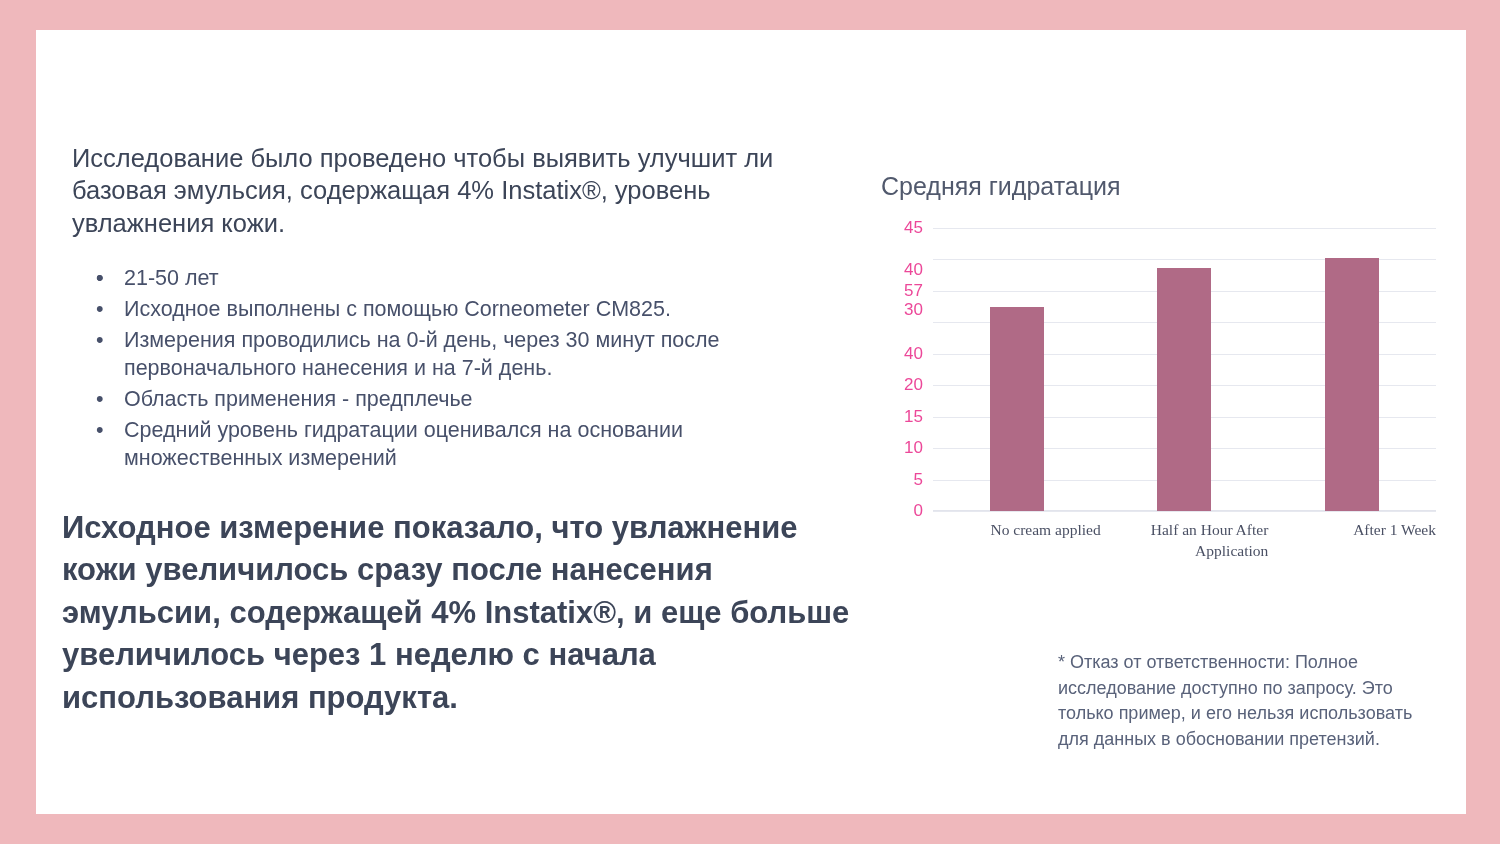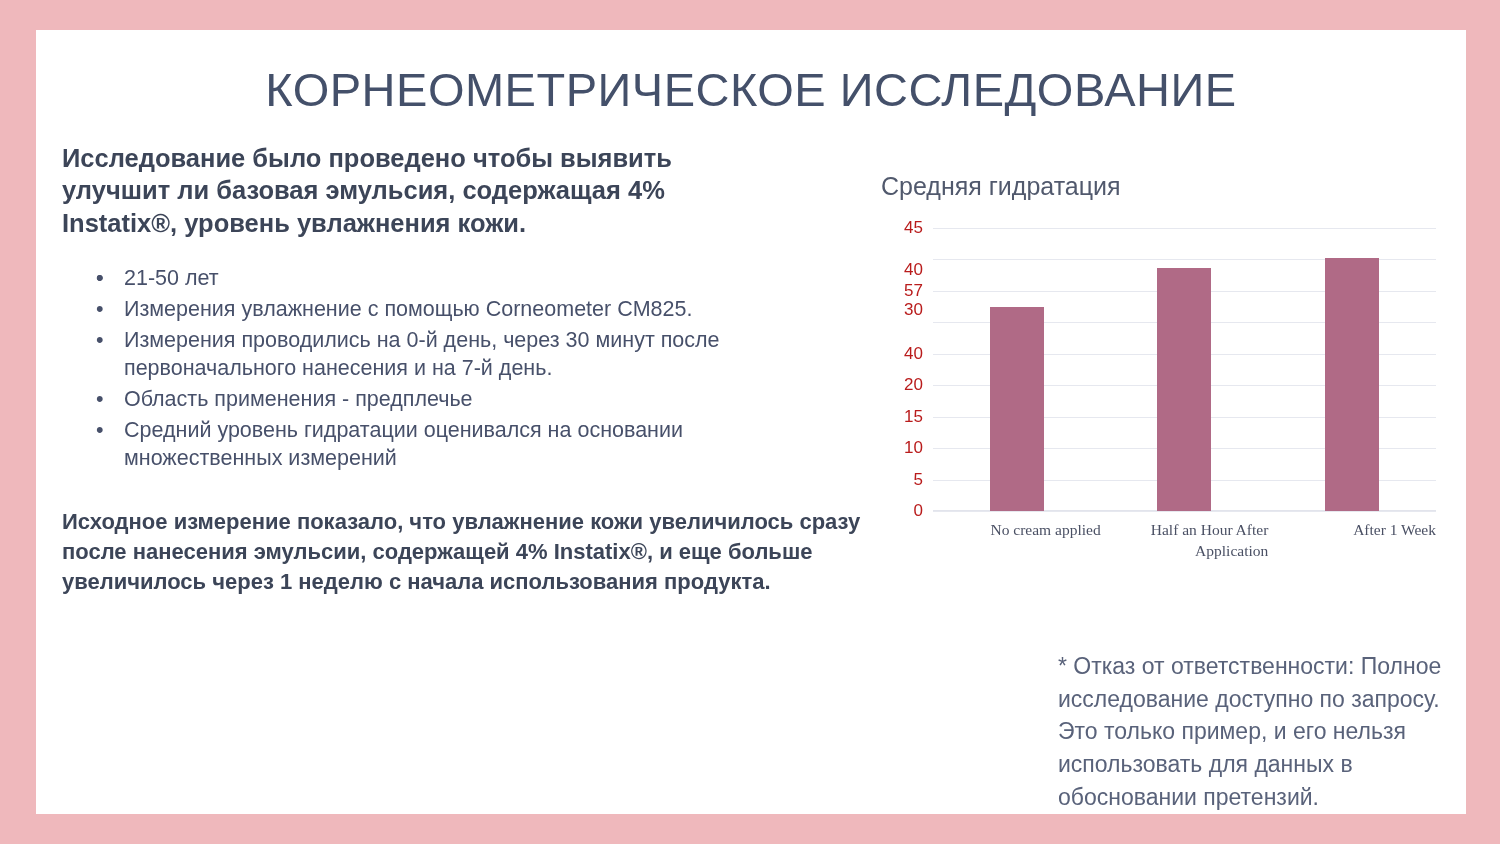--- a/index.html
+++ b/index.html
@@ -37,25 +37,25 @@
 
   
   .left-col {
     position: absolute;
     left: 26px;
     top: 112px;
     width: 830px;
   }
   .lead-paragraph {
     font-size: 25.5px;
-    font-weight: bold;
+    font-weight: normal;
     line-height: 1.27;
     color: #3c4558;
     width: 712px;
-    margin: 0 0 26px 0;
+    margin: 0 0 26px 10px;
   }
   .bullet-list {
     list-style: none;
     margin: 0;
     padding: 0;
     width: 700px;
   }
   .bullet-list li {
     position: relative;
     padding-left: 62px;
@@ -67,21 +67,21 @@
   .bullet-list li .bullet-dot {
     position: absolute;
     left: 34px;
     top: 0;
     font-size: 21.5px;
     line-height: 1.30;
     color: #47506a;
   }
   .closing-paragraph {
     margin: 34px 0 0 0;
-    font-size: 22px;
+    font-size: 31px;
     font-weight: bold;
     line-height: 1.37;
     color: #3c4558;
     width: 800px;
   }
 
   
   .chart-panel {
     position: absolute;
     left: 845px;
@@ -111,21 +111,21 @@
     left: 0;
     top: 0;
     width: 42px;
     height: 283px;
   }
   .y-tick {
     position: absolute;
     right: 0;
     transform: translateY(-50%);
     font-size: 17px;
-    color: #b91c1c;
+    color: #ec4899;
     text-align: left;
     white-space: nowrap;
   }
   .plot-area {
     position: absolute;
     left: 52px;
     top: 0;
     width: 503px;
     height: 283px;
   }
@@ -181,46 +181,45 @@
     line-height: 1.35;
     color: #4a5064;
     font-family: "Liberation Serif", serif;
   }
 
   .disclaimer {
     position: absolute;
     left: 1022px;
     top: 620px;
     width: 386px;
-    font-size: 23px;
+    font-size: 18px;
     line-height: 1.42;
     color: #59627a;
   }
 </style>
 </head>
 <body>
 
 <div class="slide-frame">
 
-  <div class="slide-title">КОРНЕОМЕТРИЧЕСКОЕ ИССЛЕДОВАНИЕ</div>
 
   <div class="left-col">
     <p class="lead-paragraph">Исследование было проведено чтобы выявить улучшит ли базовая эмульсия, содержащая 4% Instatix®, уровень увлажнения кожи.</p>
 
     <ul class="bullet-list">
       <li>
         <span class="bullet-dot">•</span>
       </li>
       <li>
         <span class="bullet-dot">•</span>
         <span>21-50 лет</span>
       </li>
       <li>
         <span class="bullet-dot">•</span>
-        <span>Измерения увлажнение с помощью Corneometer CM825.</span>
+        <span>Исходное выполнены с помощью Corneometer CM825.</span>
       </li>
       <li>
         <span class="bullet-dot">•</span>
         <span>Измерения проводились на 0-й день, через 30 минут после первоначального нанесения и на 7-й день.</span>
       </li>
       <li>
         <span class="bullet-dot">•</span>
         <span>Область применения - предплечье</span>
       </li>
       <li>

